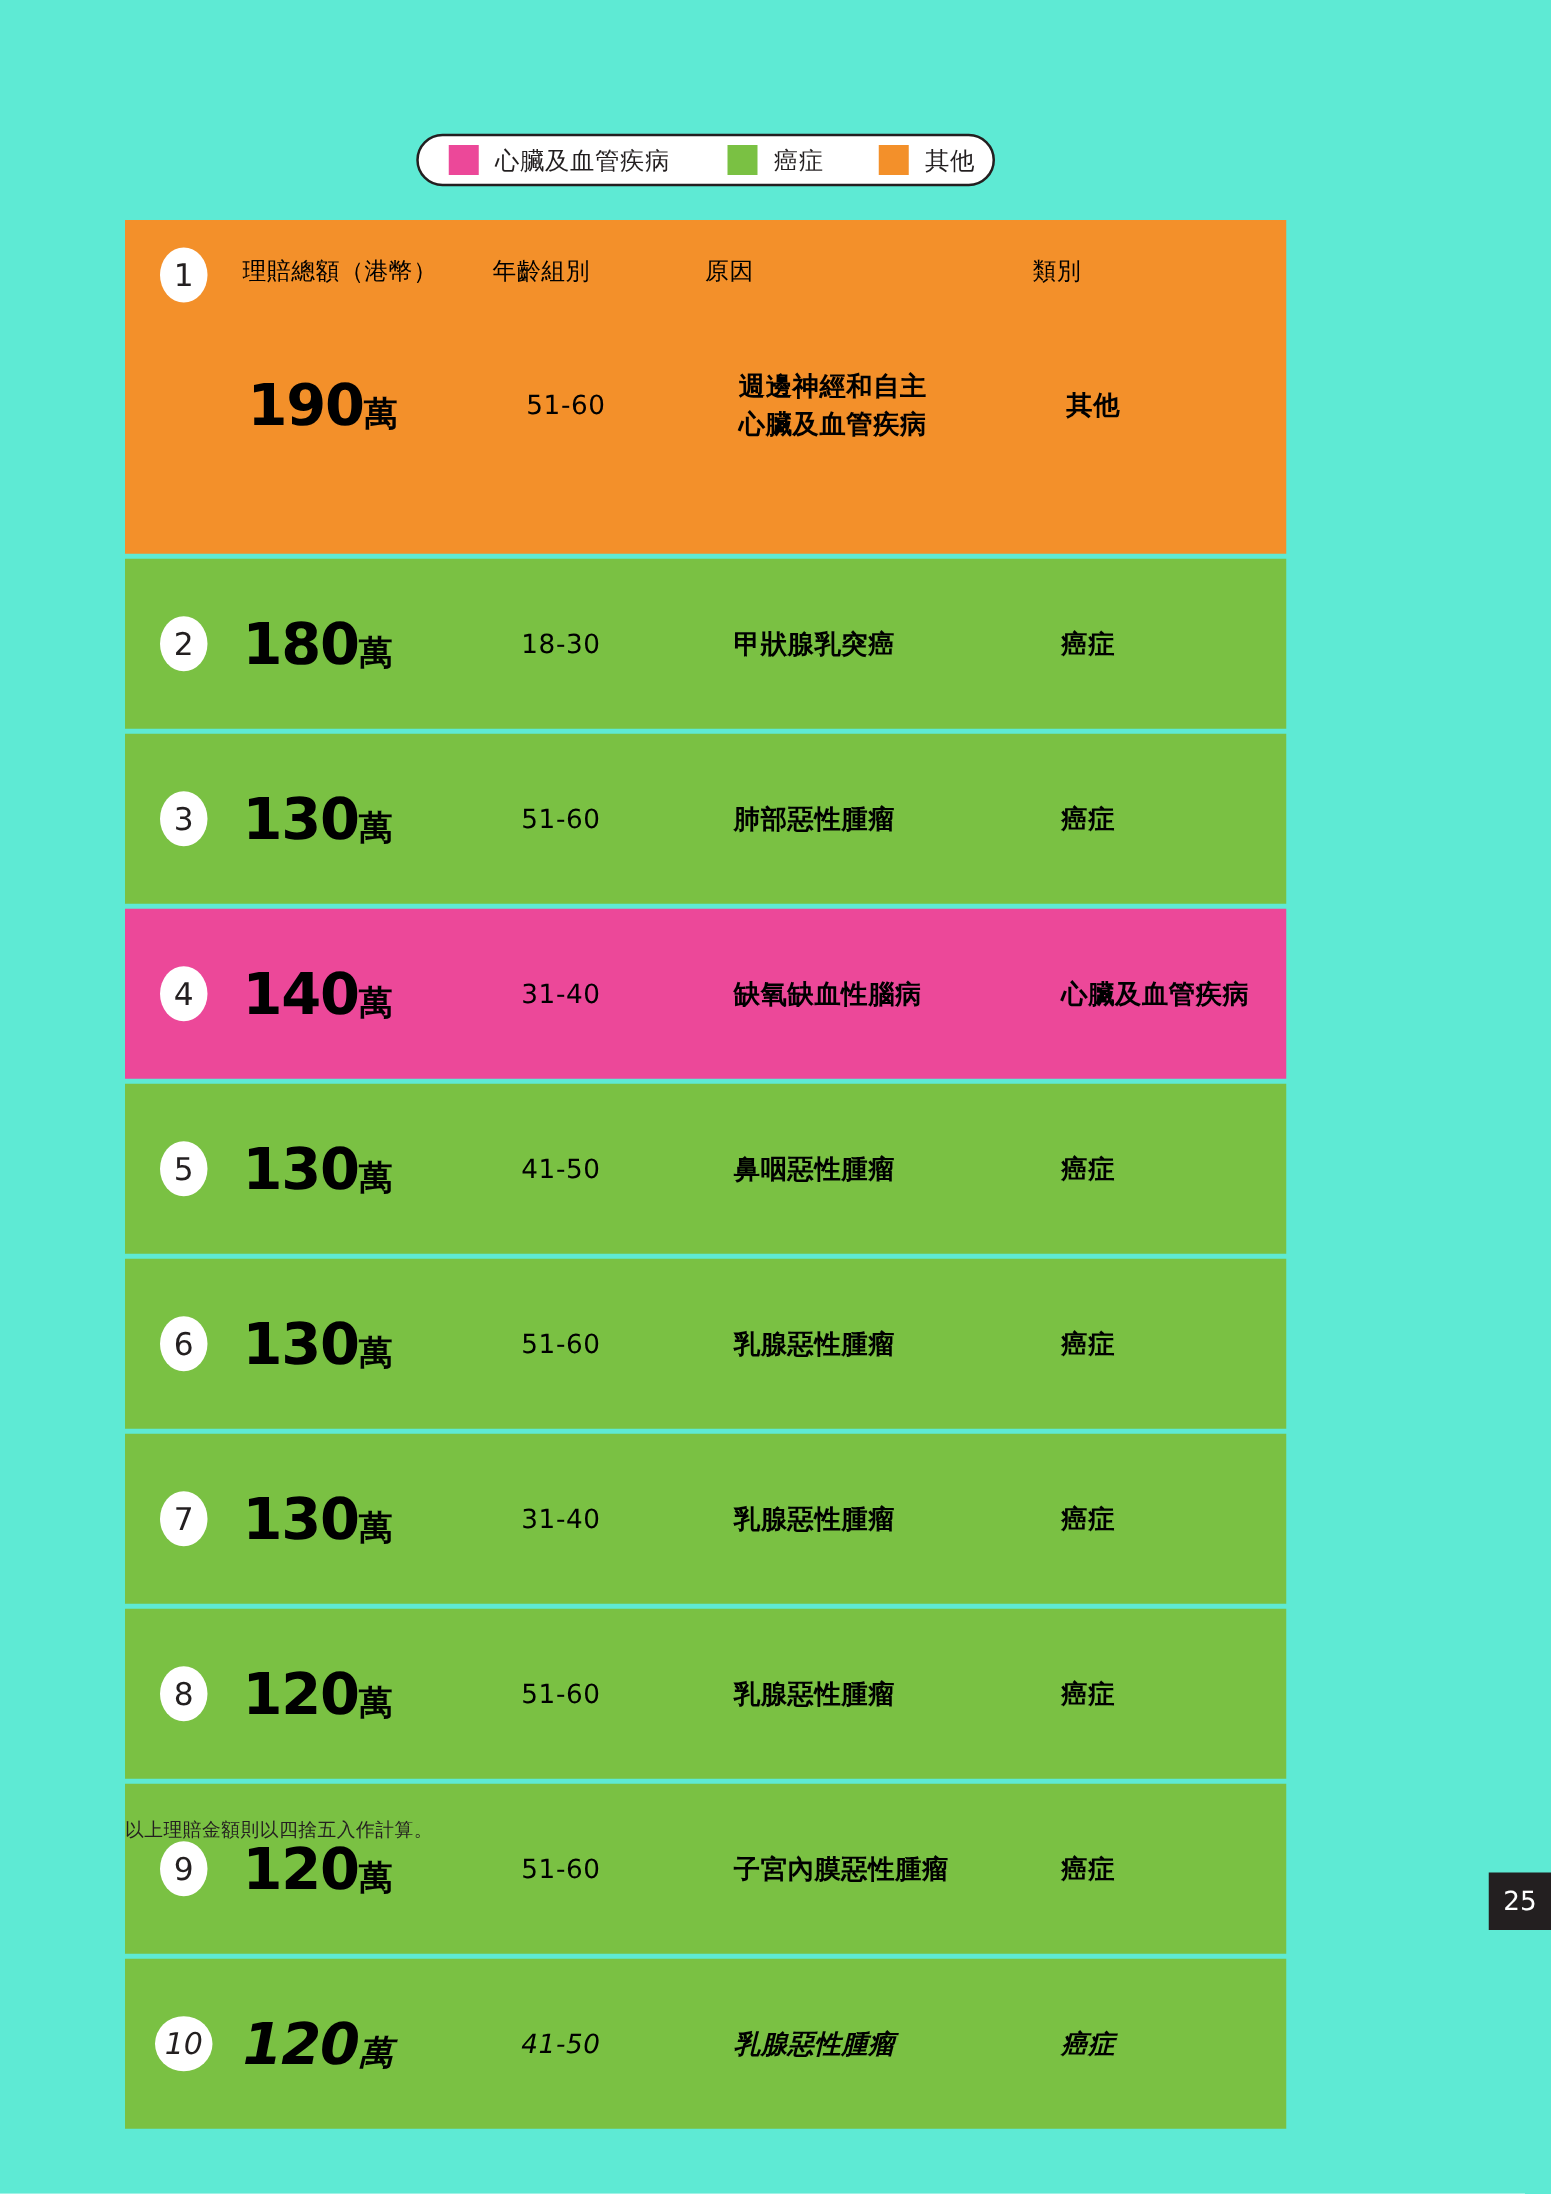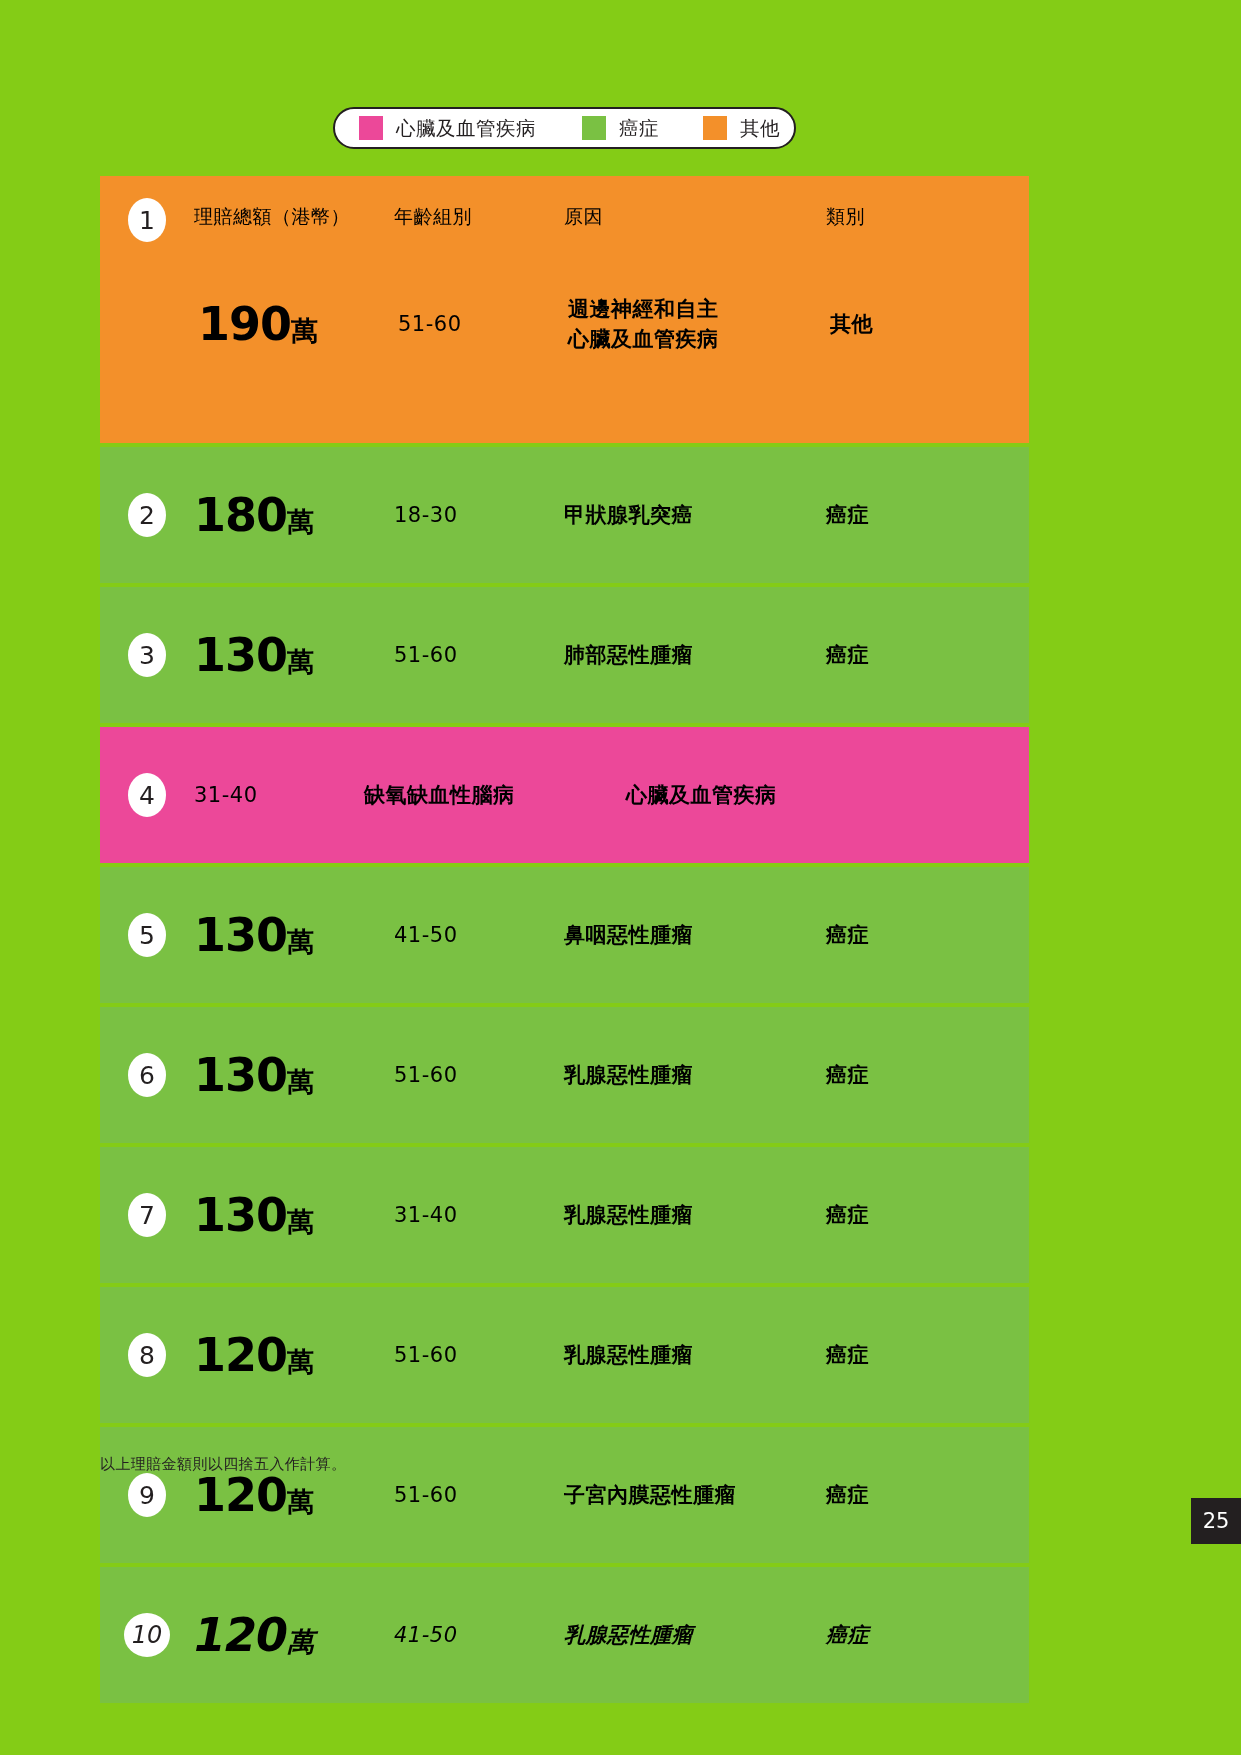--- a/index.html
+++ b/index.html
@@ -2,21 +2,21 @@
 <html><head>
 <meta charset="utf-8">
 <style>
   * { margin:0; padding:0; box-sizing:border-box; }
   html, body {
     width:1241px; height:1755px;
     background:#ffffff;
     font-family:"DejaVu Sans","Liberation Sans",sans-serif;
     overflow:hidden;
   }
-  .page { position:relative; width:1241px; height:1755px; background:#84cc16; }
+  .page { position:relative; width:1241px; height:1755px; background:#5eead4; }
 
   
   .legend {
     position:absolute;
     left:333px; top:107px;
     width:463px; height:42px;
     border:2px solid #231f20;
     border-radius:21px;
     background:#ffffff;
     display:flex;
@@ -55,21 +55,21 @@
   .row.orange { background:#f3902a; }
   .row.green  { background:#7ac143; }
   .row.pink   { background:#ec4899; }
 
   
   .row.header-row { height:267px; align-items:flex-end; padding-bottom:108px; }
   .row.std { height:136px; }
 
   .col-rank  { width:94px;  flex:none; display:flex; justify-content:center; }
   .col-amt   { width:200px; flex:none; }
-  .col-age   { width:170px; flex:none; }
+  .col-age   { width:170px; flex:none;margin-left:23px; }
   .col-cause { width:262px; flex:none; }
   .col-cat   { width:auto;  flex:1; }
 
   .badge {
     width:38px; height:44px;
     border-radius:50%;
     background:#ffffff;
     color:#231f20;
     display:flex; align-items:center; justify-content:center;
     font-size:25px;
@@ -213,20 +213,21 @@
         </div>
         <div class="col-amt"><span class="amount"><span>130</span><span class="unit">萬</span></span></div>
         <div class="col-age"><span class="age">51-60</span></div>
         <div class="col-cause"><span class="cause"><span>肺部惡性腫瘤</span></span></div>
         <div class="col-cat"><span class="category">癌症</span></div>
       </div>
       <div class="row pink std">
         <div class="col-rank">
           <div class="badge">4</div>
         </div>
+        <div class="col-amt"><span class="amount"><span>140</span><span class="unit">萬</span></span></div>
         <div class="col-age"><span class="age">31-40</span></div>
         <div class="col-cause"><span class="cause"><span>缺氧缺血性腦病</span></span></div>
         <div class="col-cat"><span class="category">心臟及血管疾病</span></div>
       </div>
       <div class="row green std">
         <div class="col-rank">
           <div class="badge">5</div>
         </div>
         <div class="col-amt"><span class="amount"><span>130</span><span class="unit">萬</span></span></div>
         <div class="col-age"><span class="age">41-50</span></div>

